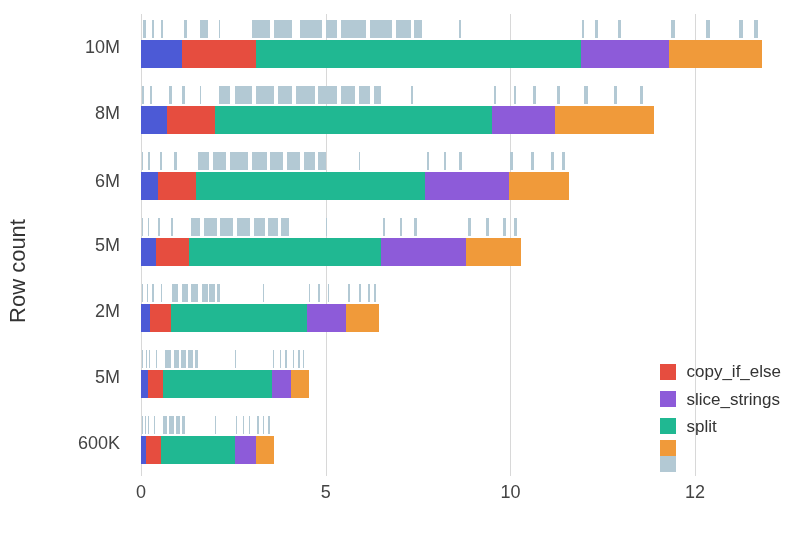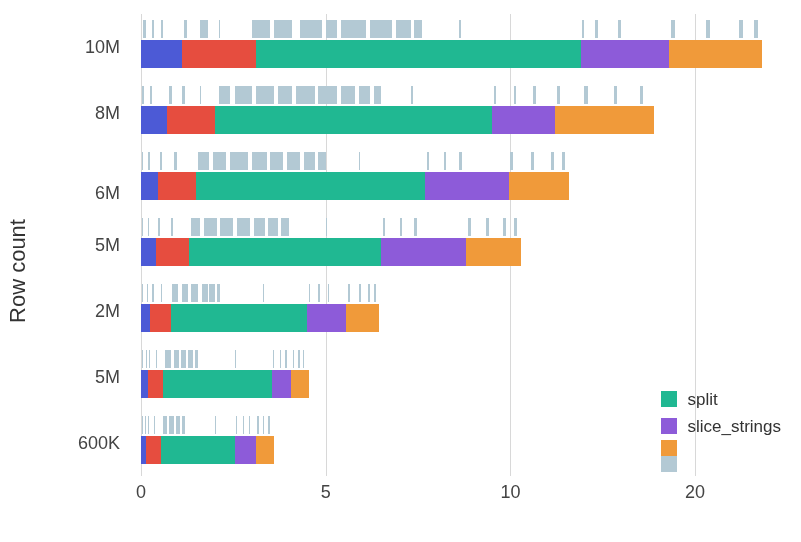--- a/index.html
+++ b/index.html
@@ -120,21 +120,21 @@
   <div class="ylabel">Row count</div>
 
   <div class="plot-area" id="plot">
       <div class="grid-line" style="left: 11.0795px;"></div>
       <div class="xtick" style="left: 11.0795px;">0</div>
       <div class="grid-line" style="left: 195.739px;"></div>
       <div class="xtick" style="left: 195.739px;">5</div>
       <div class="grid-line" style="left: 380.398px;"></div>
       <div class="xtick" style="left: 380.398px;">10</div>
       <div class="grid-line" style="left: 565.057px;"></div>
-      <div class="xtick" style="left: 565.057px;">20</div>
+      <div class="xtick" style="left: 565.057px;">12</div>
       <div class="ytick" style="top: 33px;">10M</div>
       <div class="row" style="top: 6px; height: 54px;">
         <div class="kernel-band">
           <div class="kernel-tick" style="left: 12.9261px; width: 2.58523px;"></div>
           <div class="kernel-tick" style="left: 22.1591px; width: 1.47727px;"></div>
           <div class="kernel-tick" style="left: 31.392px; width: 1.84659px;"></div>
           <div class="kernel-tick" style="left: 53.5511px; width: 3.69318px;"></div>
           <div class="kernel-tick" style="left: 70.1705px; width: 7.38636px;"></div>
           <div class="kernel-tick" style="left: 88.6364px; width: 1px;"></div>
           <div class="kernel-tick" style="left: 121.875px; width: 18.4659px;"></div>
@@ -189,21 +189,21 @@
           <div class="kernel-tick" style="left: 509.659px; width: 3.69318px;"></div>
         </div>
         <div class="bar-band">
           <div class="seg c-contains" style="left: 11.0795px; width: 25.8523px;"></div>
           <div class="seg c-copy_if_else" style="left: 36.9318px; width: 48.0114px;"></div>
           <div class="seg c-split" style="left: 84.9432px; width: 276.989px;"></div>
           <div class="seg c-slice_strings" style="left: 361.932px; width: 62.7841px;"></div>
           <div class="seg c-concatenate" style="left: 424.716px; width: 99.7159px;"></div>
         </div>
       </div>
-      <div class="ytick" style="top: 179px;">6M</div>
+      <div class="ytick" style="top: 167px;">6M</div>
       <div class="row" style="top: 138px; height: 54px;">
         <div class="kernel-band">
           <div class="kernel-tick" style="left: 11.8182px; width: 1.47727px;"></div>
           <div class="kernel-tick" style="left: 18.4659px; width: 1.47727px;"></div>
           <div class="kernel-tick" style="left: 29.5455px; width: 2.95455px;"></div>
           <div class="kernel-tick" style="left: 44.3182px; width: 2.21591px;"></div>
           <div class="kernel-tick" style="left: 68.3239px; width: 11.0795px;"></div>
           <div class="kernel-tick" style="left: 83.0966px; width: 12.9261px;"></div>
           <div class="kernel-tick" style="left: 99.7159px; width: 18.4659px;"></div>
           <div class="kernel-tick" style="left: 121.875px; width: 14.7727px;"></div>
@@ -341,28 +341,32 @@
           <div class="seg c-copy_if_else" style="left: 16.25px; width: 15.142px;"></div>
           <div class="seg c-split" style="left: 31.392px; width: 73.8636px;"></div>
           <div class="seg c-slice_strings" style="left: 105.256px; width: 20.3125px;"></div>
           <div class="seg c-concatenate" style="left: 125.568px; width: 18.4659px;"></div>
         </div>
       </div>
     </div>
 
   <div class="legend">
     <div class="legend-row">
+      <span class="swatch c-copy_if_else"></span>
+      <span>copy_if_else</span>
+    </div>
+    <div class="legend-row">
+      <span class="swatch c-slice_strings"></span>
+      <span>slice_strings</span>
+    </div>
+    <div class="legend-row">
       <span class="swatch c-split"></span>
       <span>split</span>
     </div>
     <div class="legend-row">
-      <span class="swatch c-slice_strings"></span>
-      <span>slice_strings</span>
-    </div>
-    <div class="legend-row">
       <span class="swatch c-concatenate"></span>
     </div>
     <div class="legend-row">
       <span class="swatch c-kernel"></span>
     </div>
   </div>
 
 </div>
 
 </body></html>

